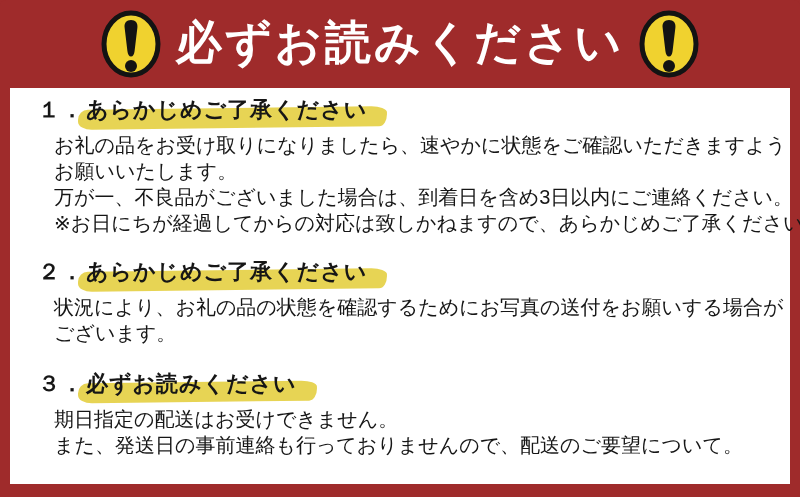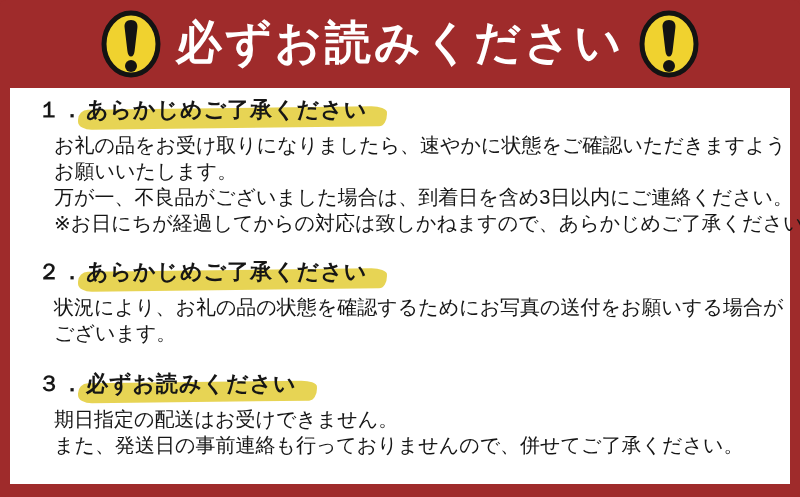--- a/index.html
+++ b/index.html
@@ -138,18 +138,18 @@
       </div>
     </div>
 
     <div class="section third">
       <div class="sec-heading">
         <span class="sec-num">３．</span>
         <span class="sec-title">必ずお読みください</span>
       </div>
       <div class="sec-body">
         <div class="line">期日指定の配送はお受けできません。</div>
-        <div class="line">また、発送日の事前連絡も行っておりませんので、併せてご了承ください。</div>
+        <div class="line">また、発送日の事前連絡も行っておりませんので、配送のご要望について。</div>
       </div>
     </div>
 
   </div>
 </div>
 
 </body></html>

